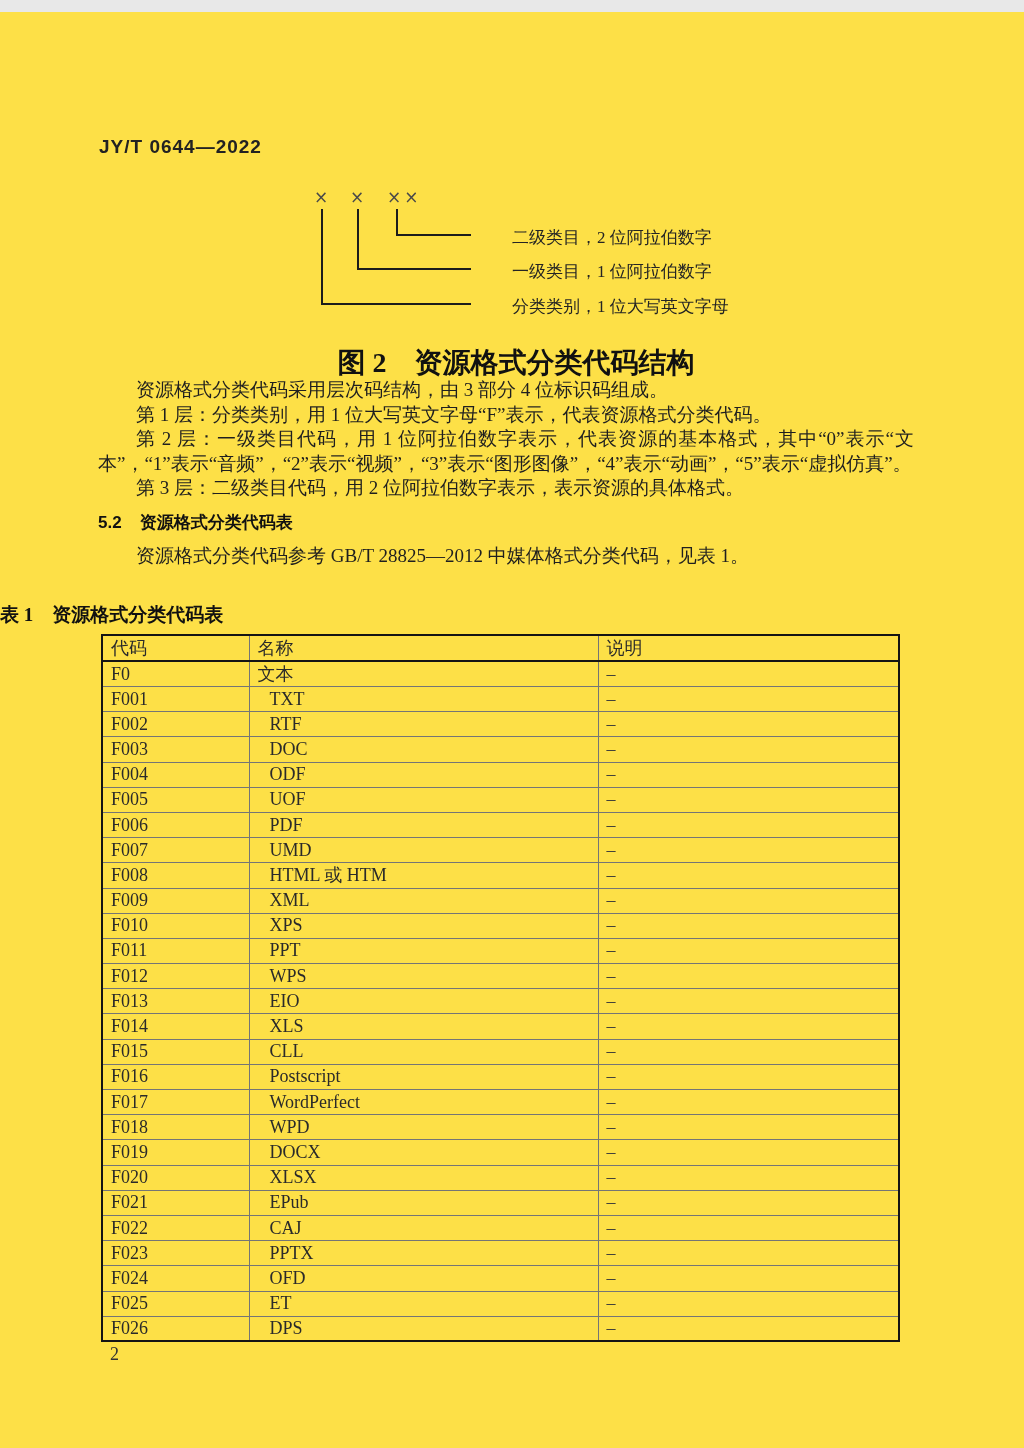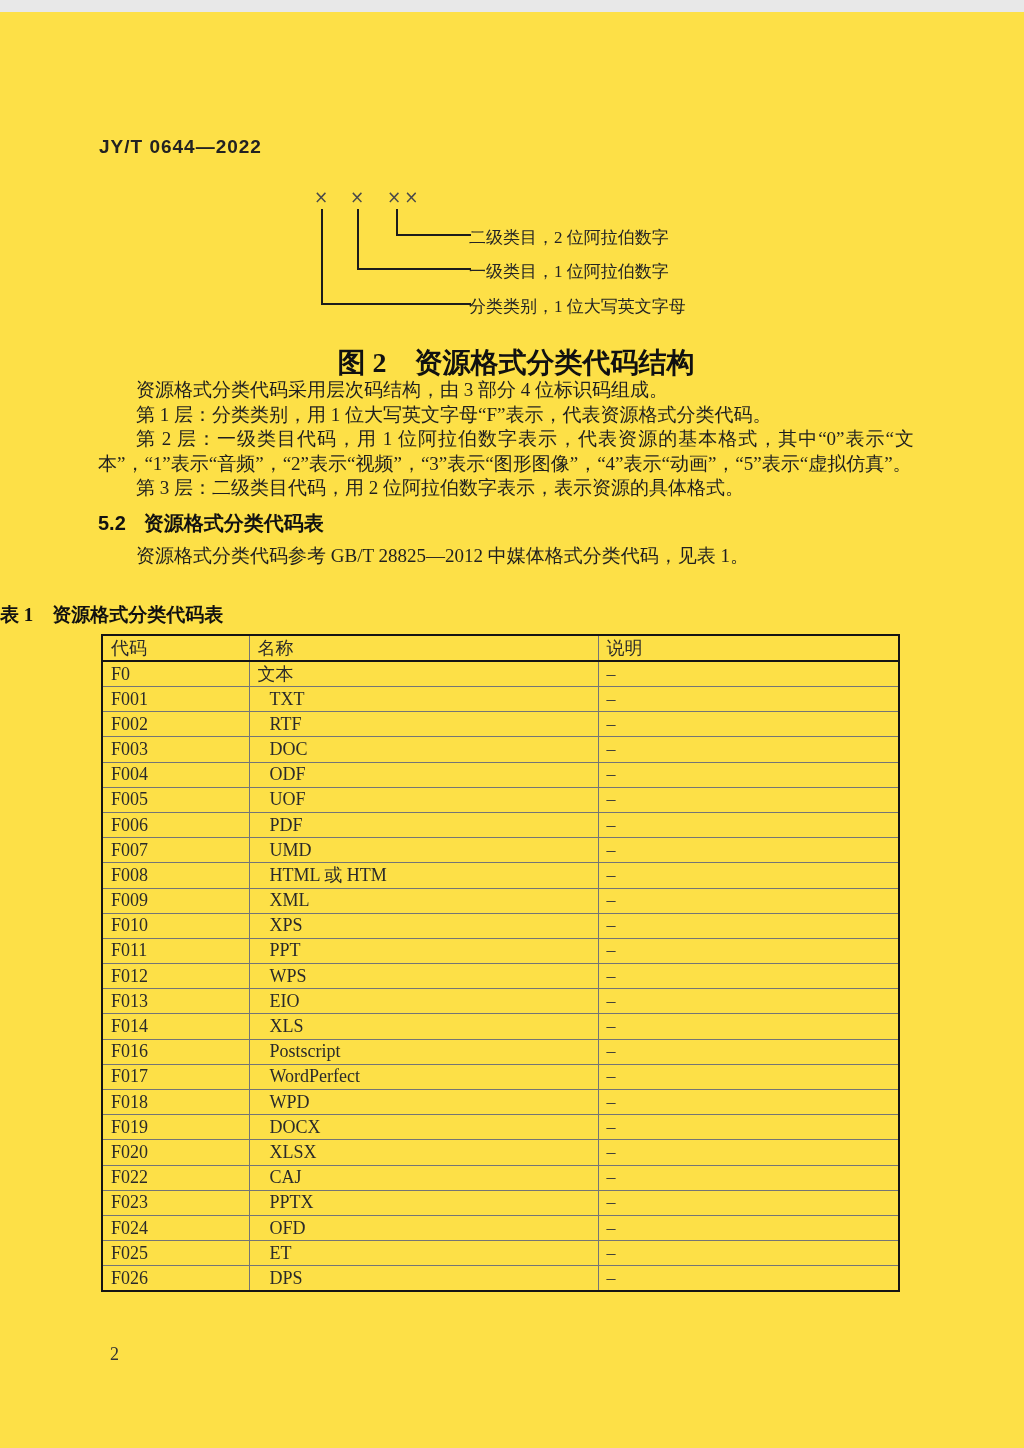--- a/index.html
+++ b/index.html
@@ -34,21 +34,21 @@
     top: 175px;
     font-size: 17px;
     letter-spacing: 3px;
     color: #4a4a4a;
     font-family: "DejaVu Sans", sans-serif;
   }
   .fig .vline { position: absolute; width: 2px; background: #1c1c1c; }
   .fig .hline { position: absolute; height: 2px; background: #1c1c1c; }
   .fig .callout-label {
     position: absolute;
-    left: 469px;
+    left: 512px;
     font-size: 17px;
     color: #242424;
     white-space: nowrap;
   }
   .fig-caption {
     position: absolute;
     left: 4px;
     top: 332px;
     width: 100%;
     text-align: center;
@@ -65,21 +65,21 @@
     width: 816px;
     font-size: 19px;
     line-height: 24.5px;
     text-align: justify;
     color: #1f1f1f;
   }
   .body-text p.para { text-indent: 2em; }
   .section-heading {
     margin-top: 10px;
     font-weight: bold;
-    font-size: 20px;
+    font-size: 17px;
     color: #111;
     text-indent: 0;
   }
   .section-heading .sec-num {
     font-family: "Liberation Sans", "DejaVu Sans", sans-serif;
     margin-right: 18px;
   }
   .intro-para { margin-top: 9px; text-indent: 2em; }
 
   
@@ -261,20 +261,25 @@
           <td>F013</td>
           <td class="name-indent">EIO</td>
           <td class="desc-cell">–</td>
         </tr>
         <tr>
           <td>F014</td>
           <td class="name-indent">XLS</td>
           <td class="desc-cell">–</td>
         </tr>
         <tr>
+          <td>F015</td>
+          <td class="name-indent">CLL</td>
+          <td class="desc-cell">–</td>
+        </tr>
+        <tr>
           <td>F016</td>
           <td class="name-indent">Postscript</td>
           <td class="desc-cell">–</td>
         </tr>
         <tr>
           <td>F017</td>
           <td class="name-indent">WordPerfect</td>
           <td class="desc-cell">–</td>
         </tr>
         <tr>
@@ -286,20 +291,25 @@
           <td>F019</td>
           <td class="name-indent">DOCX</td>
           <td class="desc-cell">–</td>
         </tr>
         <tr>
           <td>F020</td>
           <td class="name-indent">XLSX</td>
           <td class="desc-cell">–</td>
         </tr>
         <tr>
+          <td>F021</td>
+          <td class="name-indent">EPub</td>
+          <td class="desc-cell">–</td>
+        </tr>
+        <tr>
           <td>F022</td>
           <td class="name-indent">CAJ</td>
           <td class="desc-cell">–</td>
         </tr>
         <tr>
           <td>F023</td>
           <td class="name-indent">PPTX</td>
           <td class="desc-cell">–</td>
         </tr>
         <tr>

